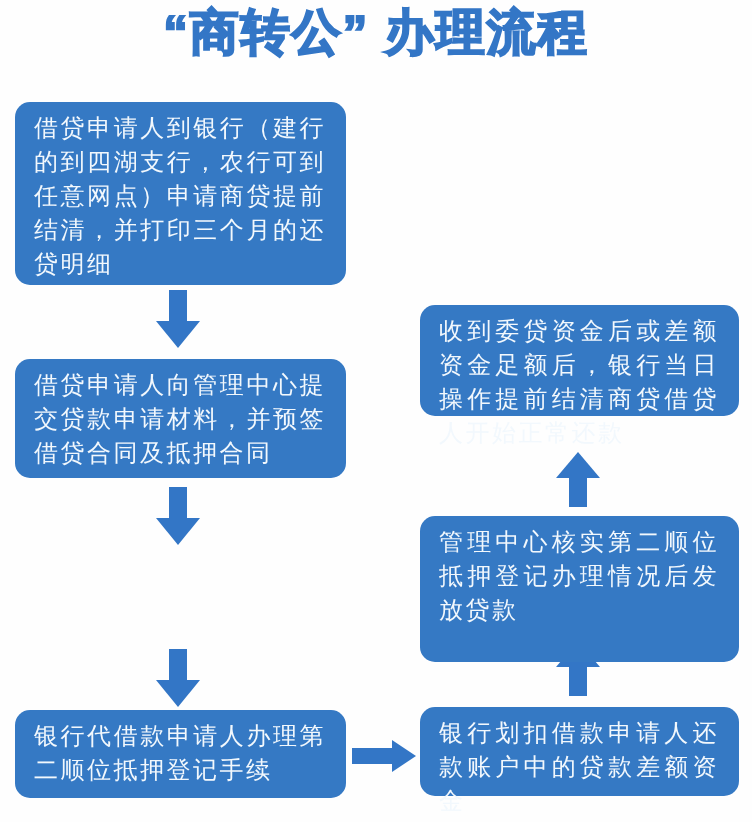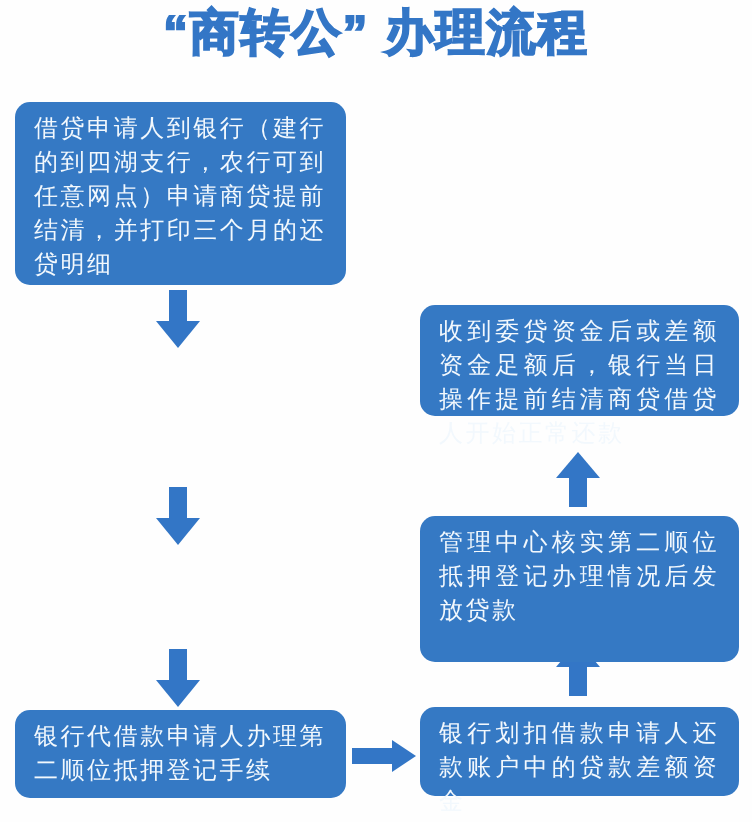--- a/index.html
+++ b/index.html
@@ -90,20 +90,23 @@
 
   <div class="node n1">
     <span>借贷申请人到银行（建行的到四湖支行，农行可到任意网点）申请商贷提前结清，并打印三个月的还贷明细</span>
   </div>
 
   <div class="arrow arrow-down ad1">
     <div class="stem"></div>
     <div class="head"></div>
   </div>
 
+  <div class="node n2">
+    <span>借贷申请人向管理中心提交贷款申请材料，并预签借贷合同及抵押合同</span>
+  </div>
 
   <div class="arrow arrow-down ad2">
     <div class="stem"></div>
     <div class="head"></div>
   </div>
 
 
   <div class="arrow arrow-down ad3">
     <div class="stem"></div>
     <div class="head"></div>

